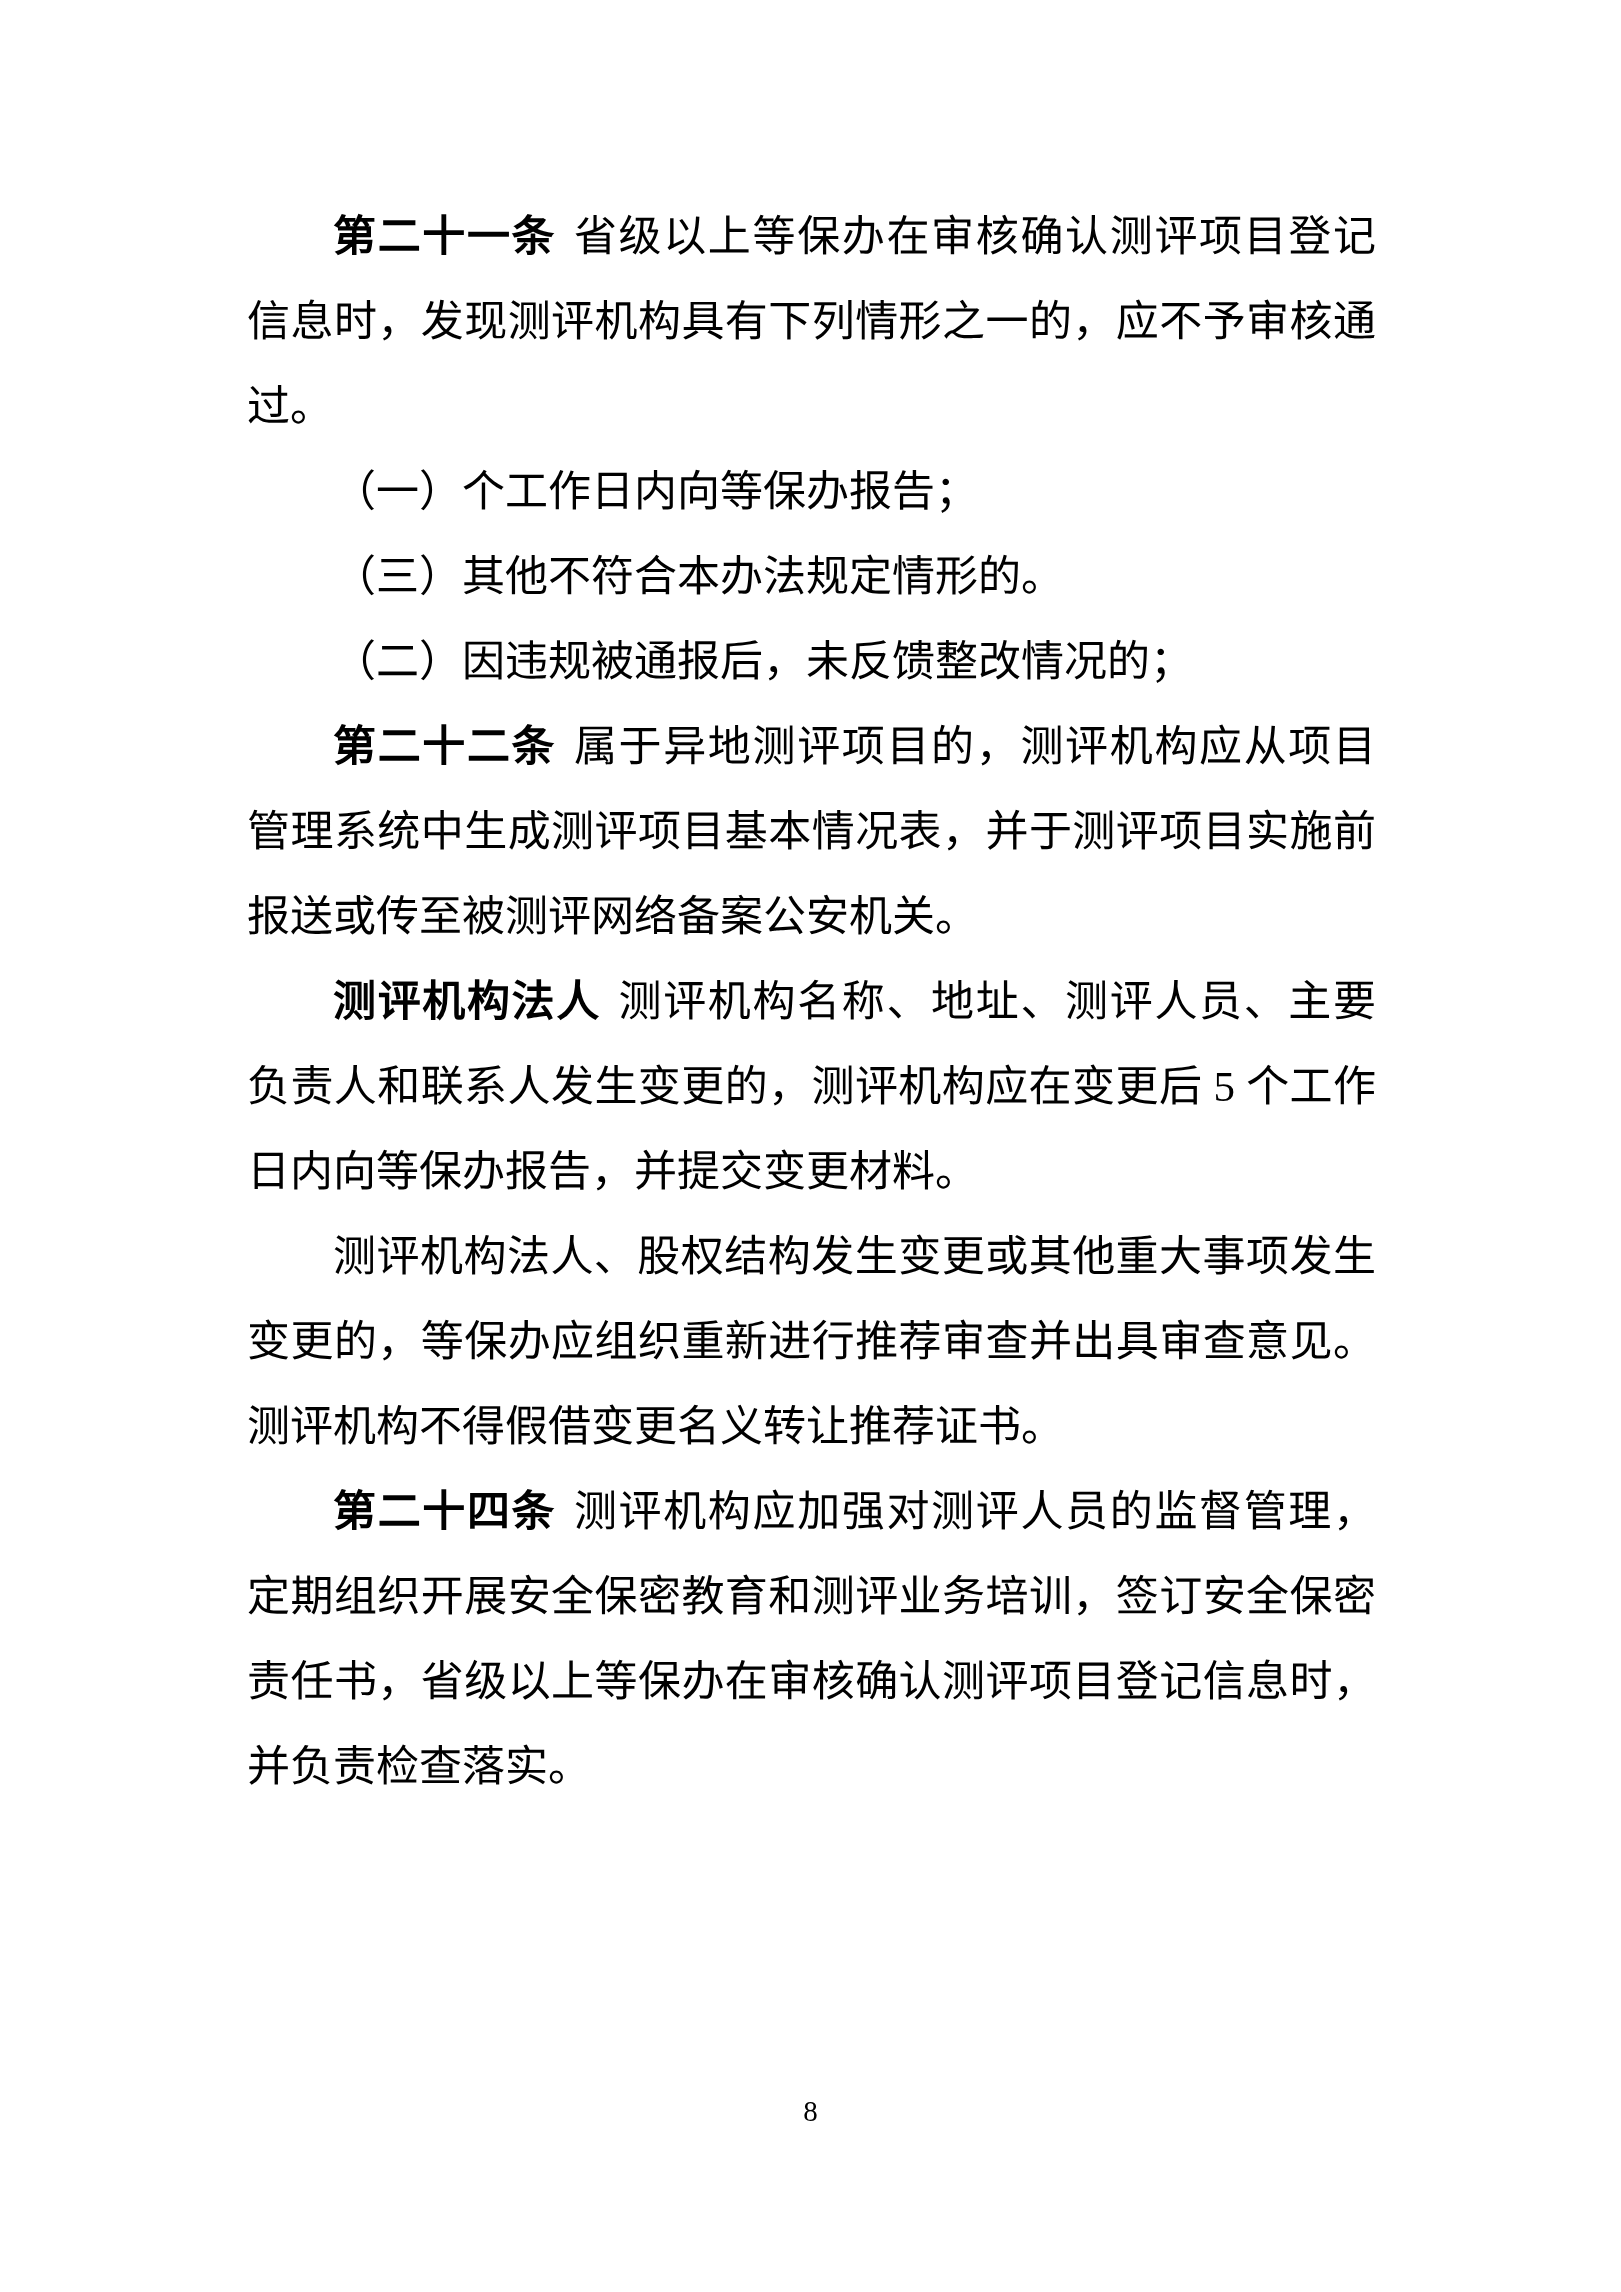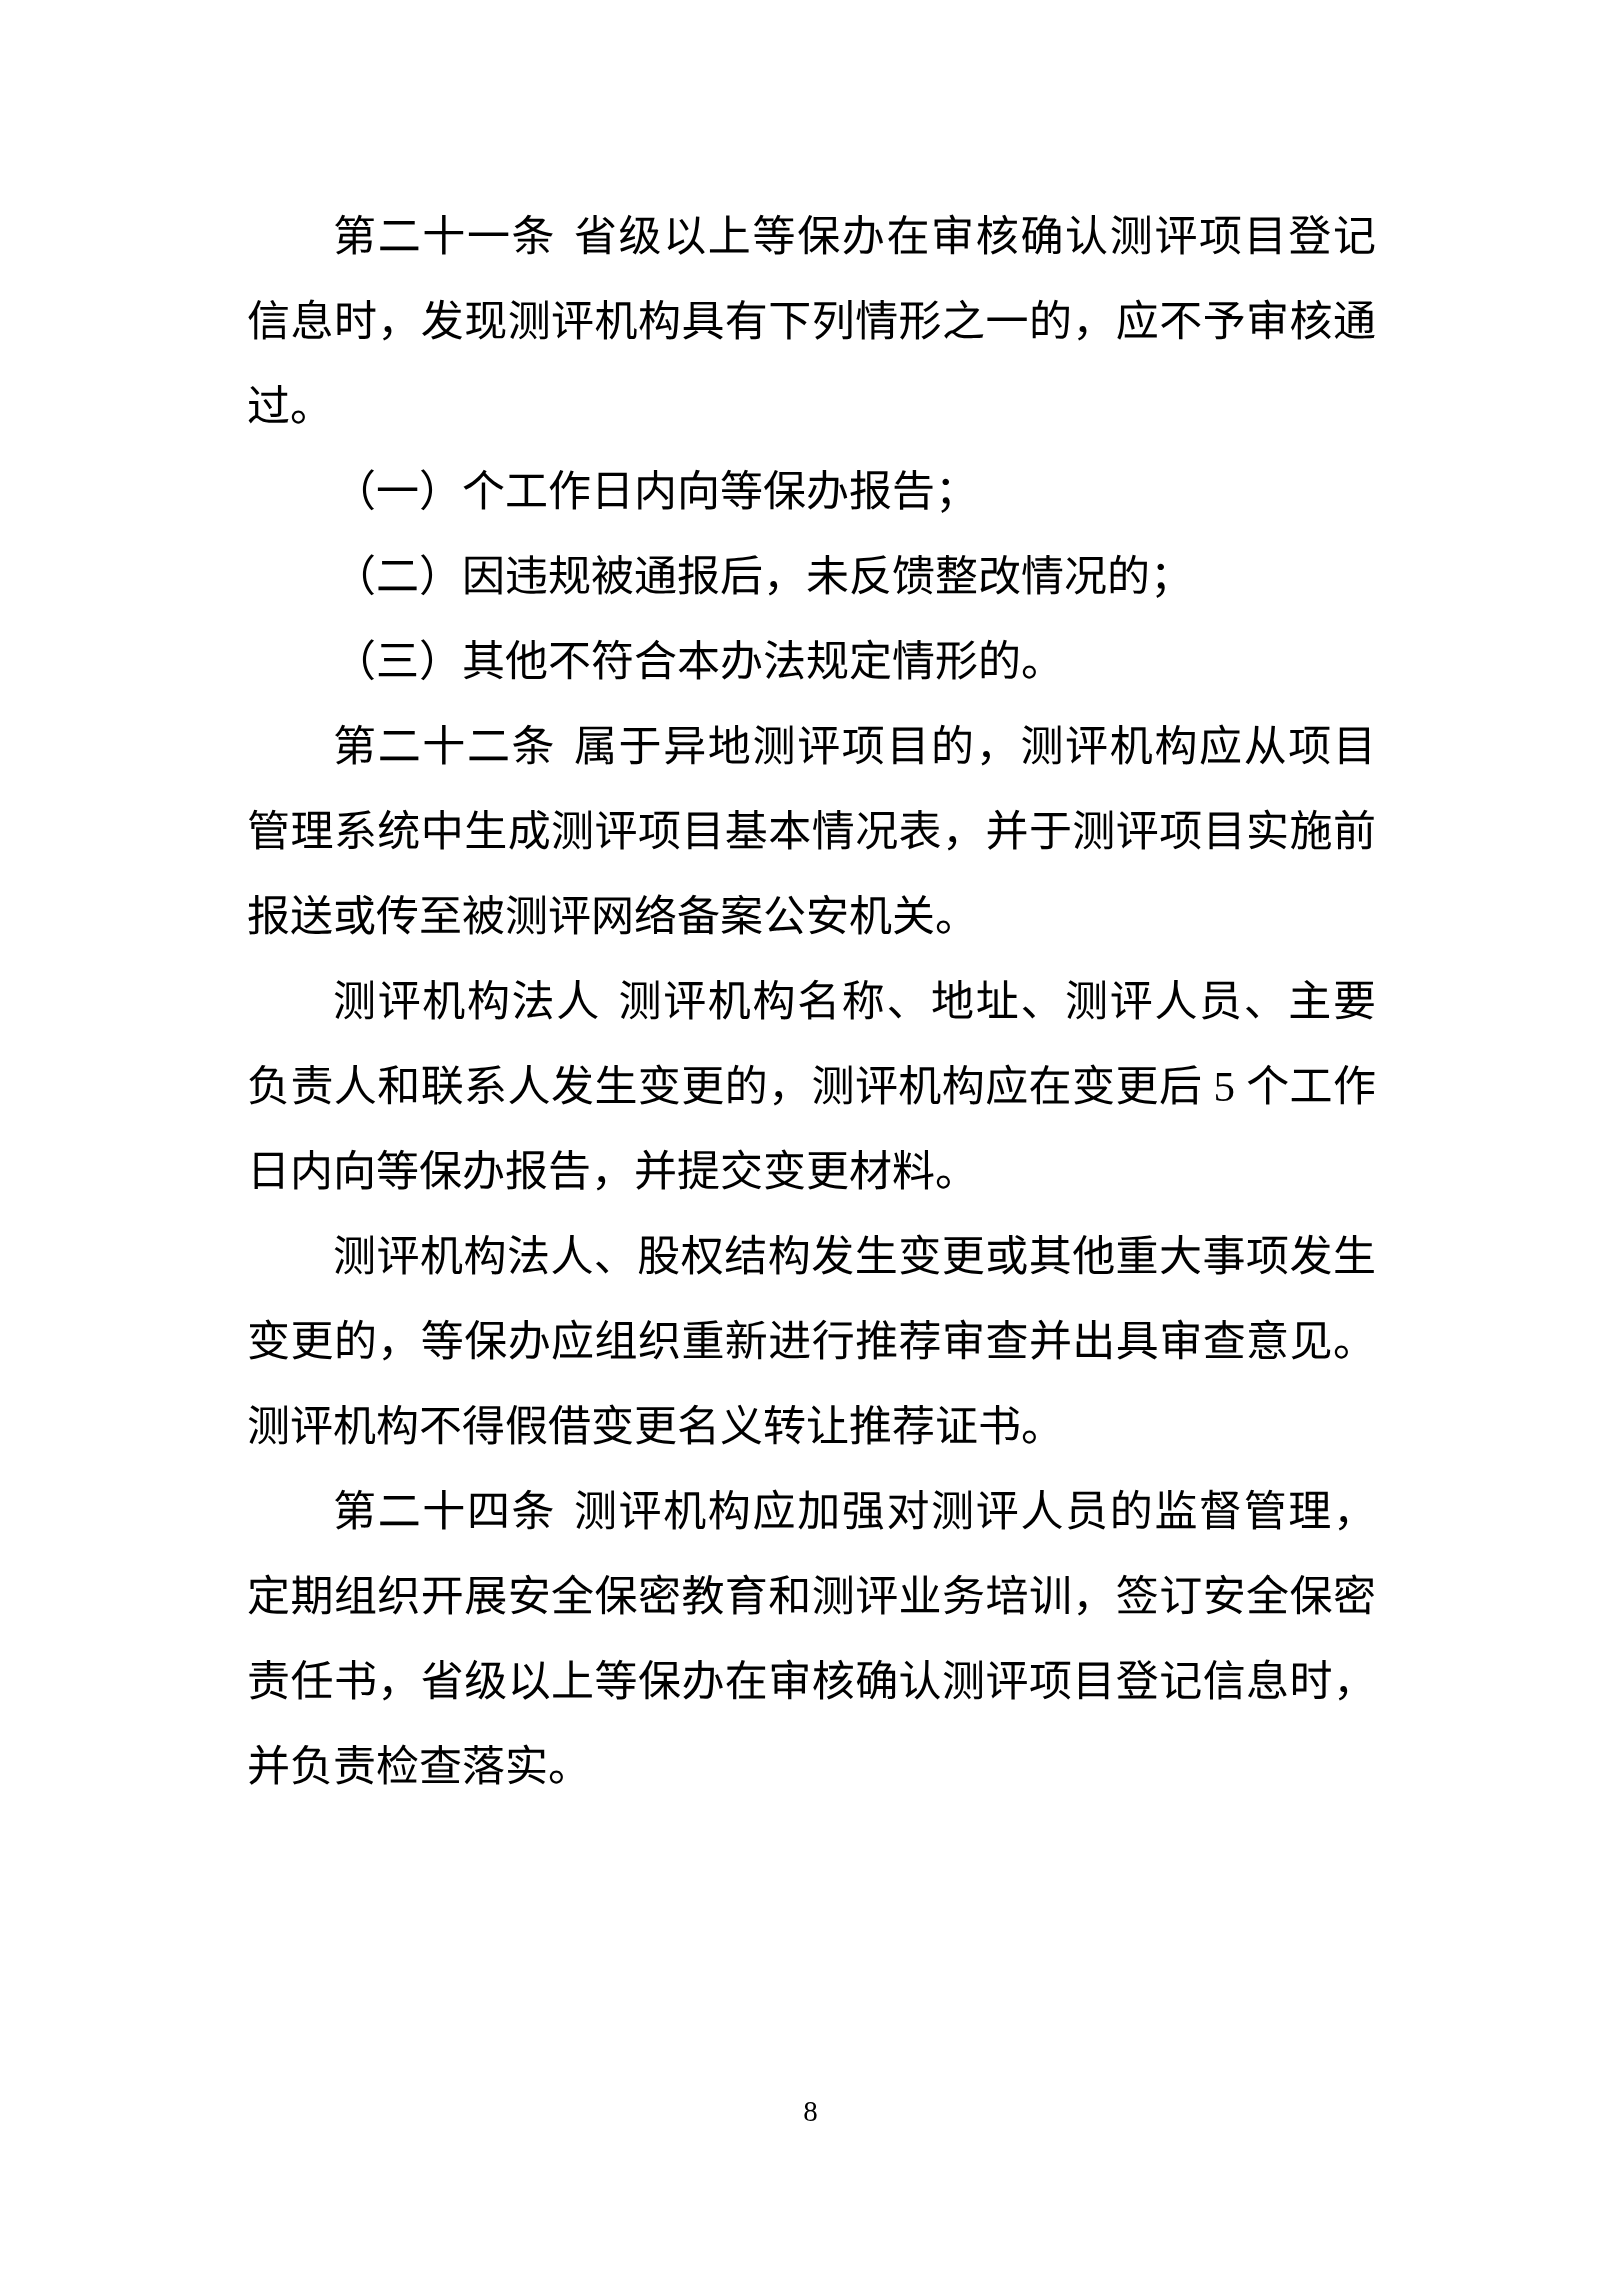--- a/index.html
+++ b/index.html
@@ -33,21 +33,21 @@
     letter-spacing: 0;
     word-break: normal;
   }
   p.para {
     margin: 0;
     padding: 0;
     text-indent: 86px; 
   }
   .artnum {
     font-family: "Liberation Sans", "DejaVu Sans", sans-serif;
-    font-weight: 400;
+    font-weight: 700;
     margin-right: 17.6px;
   }
   .pagenum {
     position: absolute;
     top: 2096px;
     left: 0;
     width: 1621px;
     text-align: center;
     font-size: 29px;
     line-height: 31px;
@@ -58,23 +58,23 @@
 <body>
 
 <div class="page">
 
   <div class="content">
 
     <p class="para"><span class="artnum">第二十一条</span><span>省级以上等保办在审核确认测评项目登记信息时，发现测评机构具有下列情形之一的，应不予审核通过。</span></p>
 
     <p class="para"><span>（一）个工作日内向等保办报告；</span></p>
 
+    <p class="para"><span>（三）其他不符合本办法规定情形的。</span></p>
+
     <p class="para"><span>（二）因违规被通报后，未反馈整改情况的；</span></p>
-
-    <p class="para"><span>（三）其他不符合本办法规定情形的。</span></p>
 
     <p class="para"><span class="artnum">第二十二条</span><span>属于异地测评项目的，测评机构应从项目管理系统中生成测评项目基本情况表，并于测评项目实施前报送或传至被测评网络备案公安机关。</span></p>
 
     <p class="para"><span class="artnum">测评机构法人</span><span>测评机构名称、地址、测评人员、主要负责人和联系人发生变更的，测评机构应在变更后 5 个工作日内向等保办报告，并提交变更材料。</span></p>
 
     <p class="para"><span>测评机构法人、股权结构发生变更或其他重大事项发生变更的，等保办应组织重新进行推荐审查并出具审查意见。测评机构不得假借变更名义转让推荐证书。</span></p>
 
     <p class="para"><span class="artnum">第二十四条</span><span>测评机构应加强对测评人员的监督管理，定期组织开展安全保密教育和测评业务培训，签订安全保密责任书，省级以上等保办在审核确认测评项目登记信息时，并负责检查落实。</span></p>
 
 

